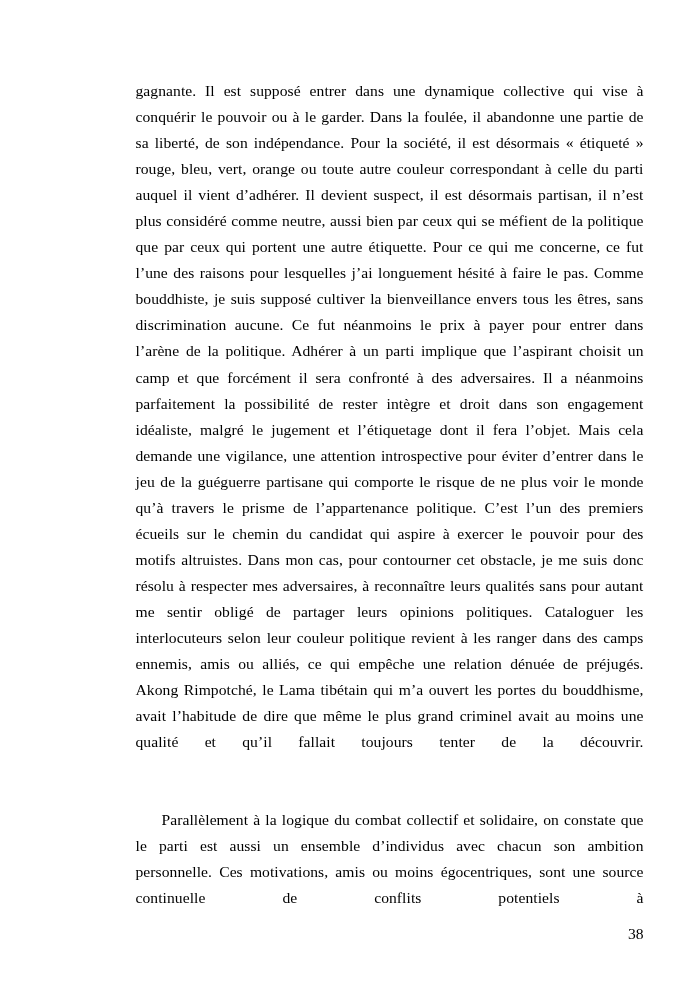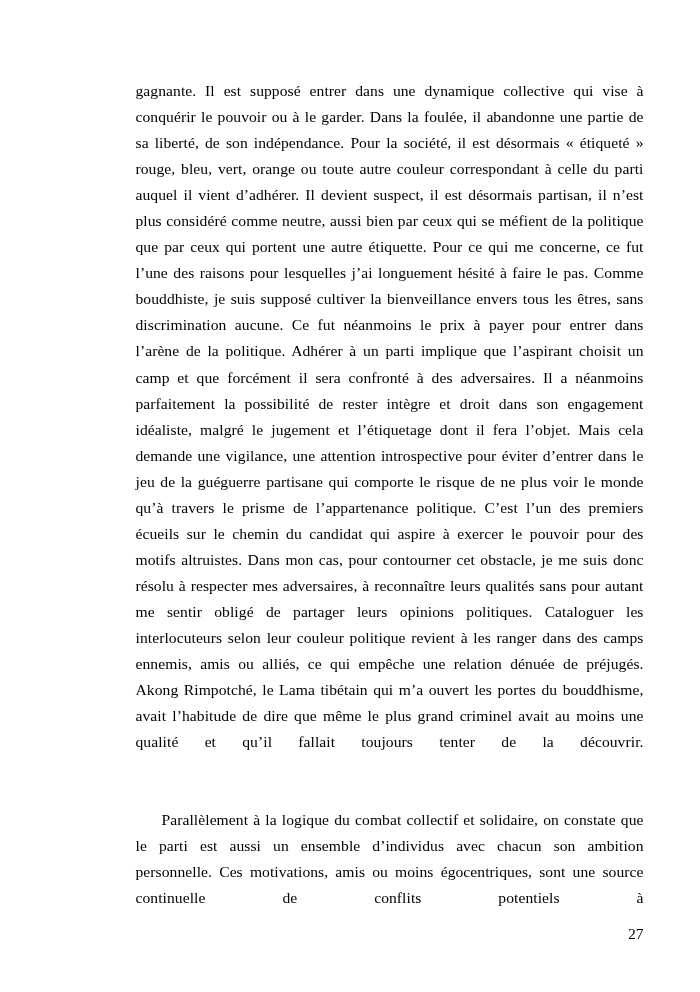--- a/index.html
+++ b/index.html
@@ -77,15 +77,15 @@
 <div class="page">
 
   <div class="text-block">
 
     <p class="para continuation">gagnante. Il est supposé entrer dans une dynamique collective qui vise à conquérir le pouvoir ou à le garder. Dans la foulée, il abandonne une partie de sa liberté, de son indépendance. Pour la société, il est désormais « étiqueté » rouge, bleu, vert, orange ou toute autre couleur correspondant à celle du parti auquel il vient d’adhérer. Il devient suspect, il est désormais partisan, il n’est plus considéré comme neutre, aussi bien par ceux qui se méfient de la politique que par ceux qui portent une autre étiquette. Pour ce qui me concerne, ce fut l’une des raisons pour lesquelles j’ai longuement hésité à faire le pas. Comme bouddhiste, je suis supposé cultiver la bienveillance envers tous les êtres, sans discrimination aucune. Ce fut néanmoins le prix à payer pour entrer dans l’arène de la politique. Adhérer à un parti implique que l’aspirant choisit un camp et que forcément il sera confronté à des adversaires. Il a néanmoins parfaitement la possibilité de rester intègre et droit dans son engagement idéaliste, malgré le jugement et l’étiquetage dont il fera l’objet. Mais cela demande une vigilance, une attention introspective pour éviter d’entrer dans le jeu de la guéguerre partisane qui comporte le risque de ne plus voir le monde qu’à travers le prisme de l’appartenance politique. C’est l’un des premiers écueils sur le chemin du candidat qui aspire à exercer le pouvoir pour des motifs altruistes. Dans mon cas, pour contourner cet obstacle, je me suis donc résolu à respecter mes adversaires, à reconnaître leurs qualités sans pour autant me sentir obligé de partager leurs opinions politiques. Cataloguer les interlocuteurs selon leur couleur politique revient à les ranger dans des camps ennemis, amis ou alliés, ce qui empêche une relation dénuée de préjugés. Akong Rimpotché, le Lama tibétain qui m’a ouvert les portes du bouddhisme, avait l’habitude de dire que même le plus grand criminel avait au moins une qualité et qu’il fallait toujours tenter de la découvrir.</p>
 
     <p class="para new-para">Parallèlement à la logique du combat collectif et solidaire, on constate que le parti est aussi un ensemble d’individus avec chacun son ambition personnelle. Ces motivations, amis ou moins égocentriques, sont une source continuelle de conflits potentiels à</p>
 
   </div>
 
-  <div class="page-number">27</div>
+  <div class="page-number">38</div>
 
 </div>
 
 </body></html>

